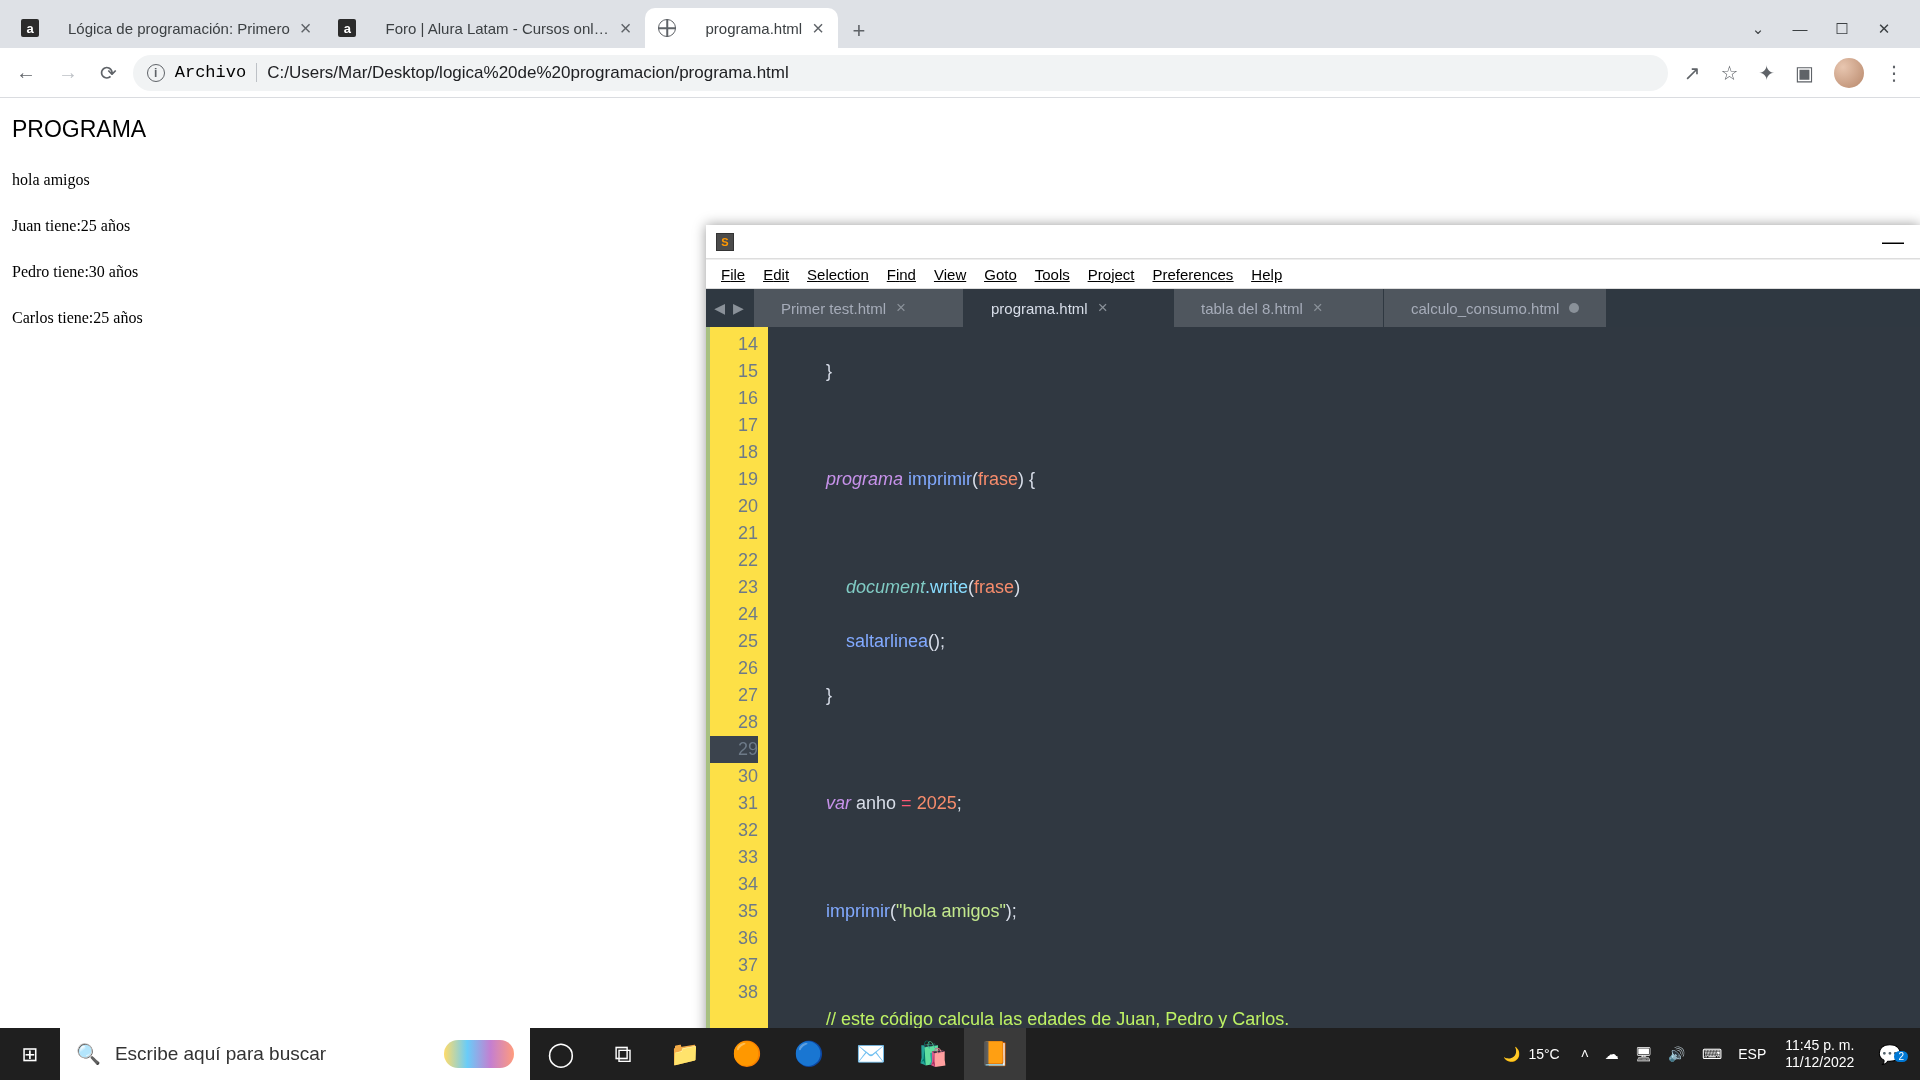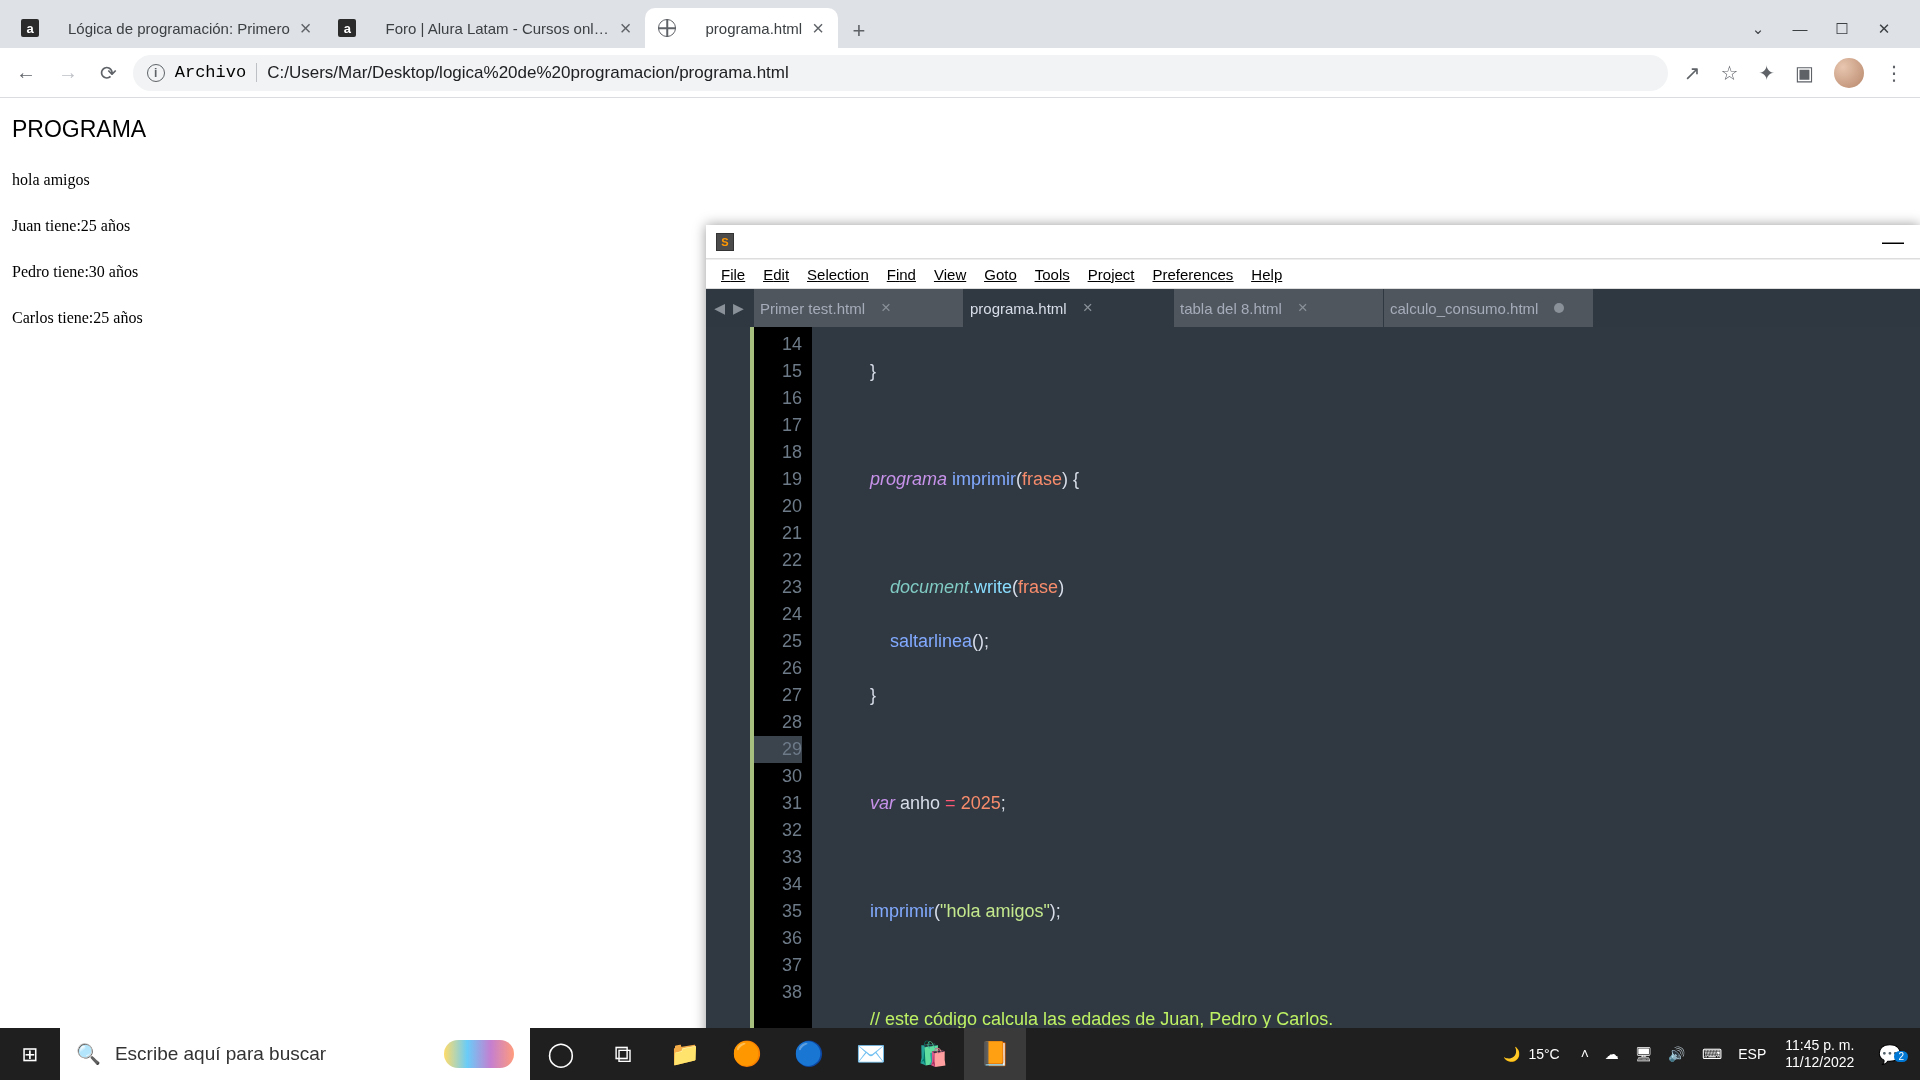--- a/index.html
+++ b/index.html
@@ -32,26 +32,26 @@
 
 .sublime { position:absolute; left:706px; top:225px; right:0; bottom:36px; background:#303841; display:flex; flex-direction:column; box-shadow:0 0 12px rgba(0,0,0,.4); }
 .subl-titlebar { height:34px; background:#fff; border-bottom:1px solid #ddd; display:flex; align-items:center; padding:0 10px; font-size:14.5px; color:#000; gap:8px; }
 .subl-titlebar .icon { width:18px; height:18px; background:#4b4b4b; border:1px solid #333; display:flex; align-items:center; justify-content:center; color:#ff9800; font-weight:700; font-size:11px; }
 .subl-titlebar .min { margin-left:auto; font-size:22px; color:#000; cursor:pointer; padding:0 6px; }
 .subl-menubar { height:30px; background:#fff; border-bottom:1px solid #ddd; display:flex; align-items:center; padding:0 6px; font-size:15px; color:#000; border-top:1px solid #eee;text-decoration:underline; }
 .subl-menubar span { padding:0 9px; cursor:pointer; }
 .subl-menubar span u { text-decoration:underline; }
 .subl-tabs { height:38px; background:#2f3841; display:flex; align-items:stretch; }
 .subl-nav { width:48px; display:flex; align-items:center; justify-content:center; color:#8a9199; font-size:14px; letter-spacing:2px; }
-.subl-tab { display:flex; align-items:center; padding:0 6px; color:#a6acb9; font-size:15px; gap:16px; background:#4f565e; border-right:1px solid #2f3841; cursor:pointer; min-width:210px; }
+.subl-tab { display:flex; align-items:center; padding:0 27px; color:#a6acb9; font-size:15px; gap:10px; background:#4f565e; border-right:1px solid #2f3841; cursor:pointer; min-width:210px; }
 .subl-tab.active { background:#303841; color:#d8dee9; }
 .subl-tab .x { font-size:17px; color:#8a9199; }
 .subl-tab .dot { width:10px; height:10px; background:#8a9199; border-radius:50%; }
 .subl-editor { flex:1; display:flex; overflow:hidden; font-family:Consolas,monospace; font-size:18px; line-height:27px; }
-.gutter { width:62px; background:#000000; border-left:4px solid #a7c080; text-align:right; color:#6d7a88; padding:4px 10px 4px 0;margin-left:44px; }
+.gutter { width:62px; background:#fde047; border-left:4px solid #a7c080; text-align:right; color:#6d7a88; padding:4px 10px 4px 0; }
 .gutter .hl { background:#3b434d; display:block; }
 .code { flex:1; padding:4px 0 4px 18px; color:#d8dee9; white-space:pre; position:relative; }
 .code .kw { color:#c792ea; font-style:italic; }
 .code .fn { color:#82aaff; }
 .code .fn2 { color:#89ddff; }
 .code .param { color:#f78c6c; }
 .code .paren { color:#d8dee9; }
 .code .obj { color:#80cbc4; font-style:italic; }
 .code .str { color:#c3e88d; }
 .code .num { color:#f78c6c; }

